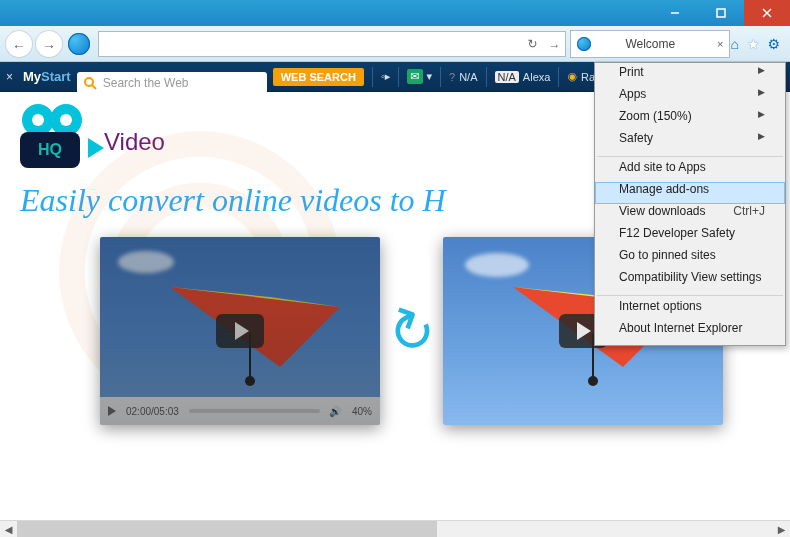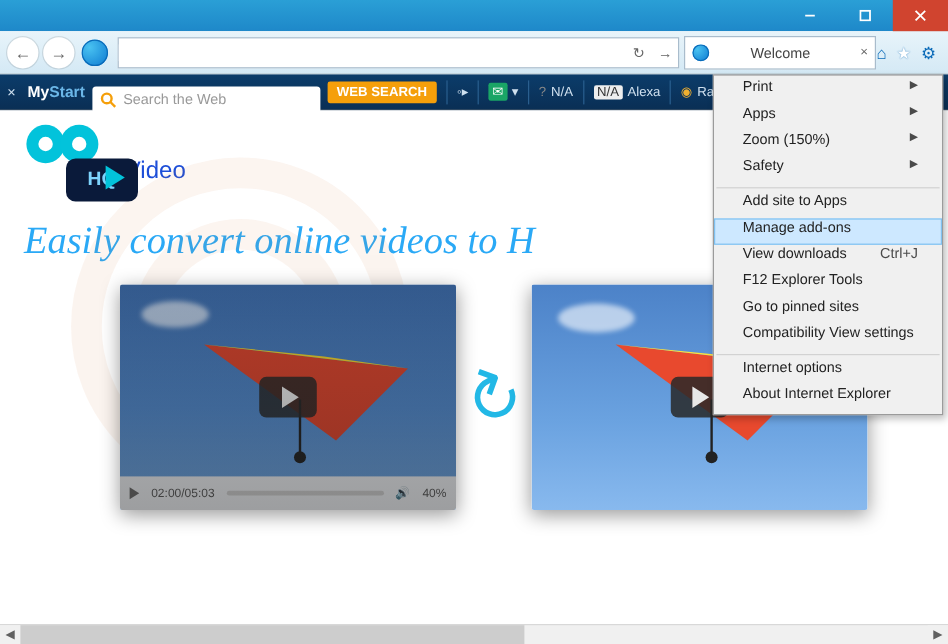--- a/index.html
+++ b/index.html
@@ -35,23 +35,23 @@
 .mystart .closebar { color:#cfe0ef; font-size:12px; margin-right:4px; }
 
 
 .page { background:#fff; padding:20px 20px 0 20px; position:relative; height:calc(100% - 26px - 36px - 30px - 17px); overflow:hidden; }
 .brand { display:flex; align-items:center; gap:12px; margin-bottom:10px; }
 .hq-badge { width:72px; height:60px; position:relative; }
 .hq-badge .reel { width:32px; height:32px; border-radius:50%; background:#02c3db; position:absolute; top:-8px; }
 .hq-badge .reel.r1 { left:2px; }
 .hq-badge .reel.r2 { left:30px; }
 .hq-badge .reel::before { content:""; position:absolute; inset:10px; background:#fff; border-radius:50%; }
-.hq-badge .body { position:absolute; top:20px; left:0; width:60px; height:36px; background:#0a1a3a; border-radius:8px; color:#7dd3fc; font-weight:bold; font-size:16px; display:flex; align-items:center; justify-content:center;margin-left:35px; }
+.hq-badge .body { position:absolute; top:20px; left:0; width:60px; height:36px; background:#0a1a3a; border-radius:8px; color:#14b8a6; font-weight:bold; font-size:16px; display:flex; align-items:center; justify-content:center; }
 .hq-badge .lens { position:absolute; right:-12px; top:26px; width:0; height:0; border-top:10px solid transparent; border-bottom:10px solid transparent; border-left:16px solid #02c3db; }
-.brand span { color:#1d4ed8; font-size:20px; font-weight:300; }
+.brand span { color:#701a75; font-size:24px; font-weight:300; }
 .tagline { font-family:Georgia,serif; font-style:italic; color:#2aa9f6; font-size:32px; margin-bottom:18px; }
 
 .videos { display:flex; align-items:center; gap:14px; margin-left:80px; }
 .vframe { width:280px; height:188px; position:relative; border-radius:2px; overflow:hidden; box-shadow:0 4px 16px rgba(0,0,0,.4); }
 .vframe.dark::after { content:""; position:absolute; inset:0; background:linear-gradient(rgba(20,20,20,.18),rgba(20,20,20,.35)); }
 .glider { position:absolute; inset:0; }
 .sky { position:absolute; inset:0; background:linear-gradient(#3a69a8 0%,#4f86c8 55%,#6fa2d8 100%); }
 .cloud { position:absolute; background:rgba(255,255,255,.6); border-radius:50%; filter:blur(2px); }
 .wing { position:absolute; }
 .play { position:absolute; left:50%; top:50%; transform:translate(-50%,-50%); width:48px; height:34px; background:rgba(40,40,40,.85); border-radius:6px; display:flex; align-items:center; justify-content:center; }
@@ -240,21 +240,21 @@
       <span>Add site to Apps</span>
     </div>
   <div class="row hl">
       <span>Manage add-ons</span>
     </div>
   <div class="row">
       <span>View downloads</span>
       <span class="sc">Ctrl+J</span>
     </div>
   <div class="row">
-      <span>F12 Explorer Tools</span>
+      <span>F12 Developer Safety</span>
     </div>
   <div class="row">
       <span>Go to pinned sites</span>
     </div>
   <div class="row">
       <span>Compatibility View settings</span>
     </div>
   <div class="sep"></div>
   <div class="row">
       <span>Internet options</span>

